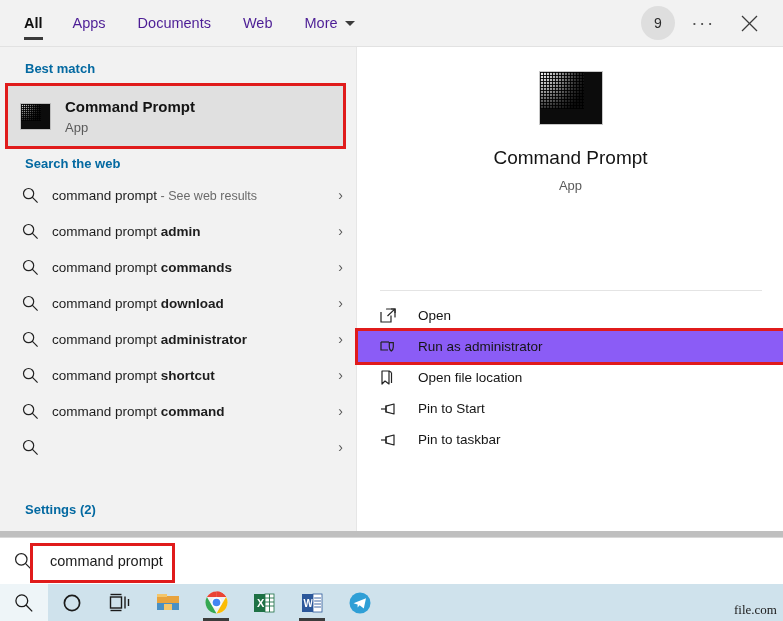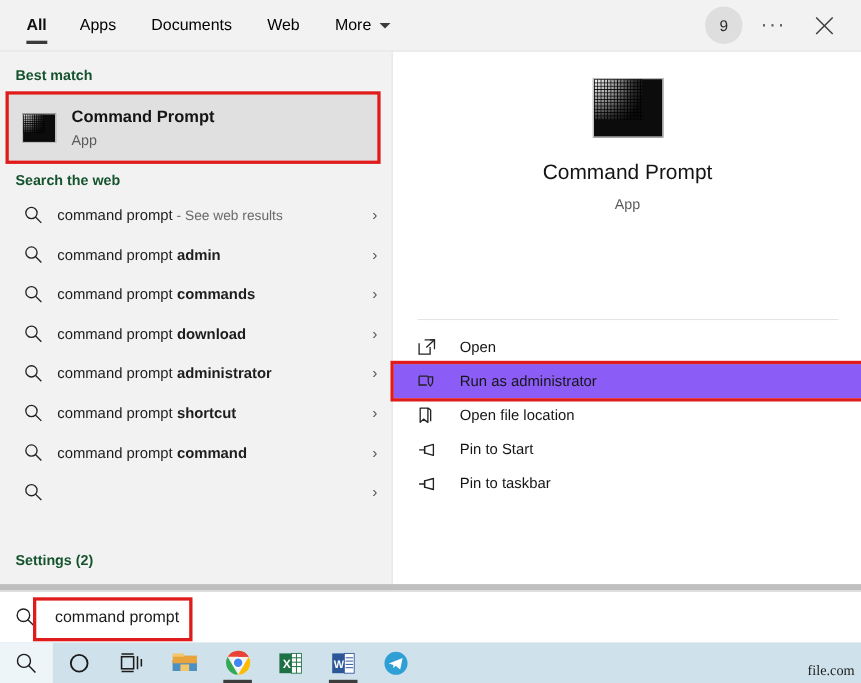--- a/index.html
+++ b/index.html
@@ -16,21 +16,21 @@
     position: absolute; left: 0; top: 0; width: 783px; height: 47px;
     background: #f2f2f2;
     display: flex; align-items: center;
     border-bottom: 1px solid #e2e2e2;
   }
   .tabs { display: flex; align-items: center; height: 47px; padding-left: 14px; }
   .tab {
     position: relative; height: 47px;
     display: flex; align-items: center;
     padding: 0 16px;
-    font-size: 14.5px; color: #000000;
+    font-size: 14.5px; color: #4c1d95;
     cursor: default; white-space: nowrap;
   }
   .tab.first { padding-left: 10px; padding-right: 14px; }
   .tab.active { color: #101010; font-weight: bold; }
   .tab.active::after {
     content: ""; position: absolute;
     left: 10px; right: 14px; bottom: 7px;
     height: 3px; background: #3b3b3b;
   }
   .tab .caret {
@@ -65,22 +65,22 @@
     border-right: 1px solid #e6e6e6;
   }
   .right-pane {
     position: absolute; left: 358px; top: 47px;
     width: 425px; height: 490px;
     background: #ffffff;
   }
 
   
   .section-head {
-    font-size: 13px; font-weight: bold; color: #14532d;
-    padding-left: 14px;
+    font-size: 13px; font-weight: bold; color: #0369a1;
+    padding-left: 25px;
   }
   #best-match-head { position: absolute; top: 14px; }
   #web-head { position: absolute; top: 109px; }
   #settings-head { position: absolute; top: 455px; }
 
   .best-match-row {
     position: absolute; left: 8px; top: 39px;
     width: 335px; height: 60px;
     background: #e0e0e0;
     display: flex; align-items: center;

